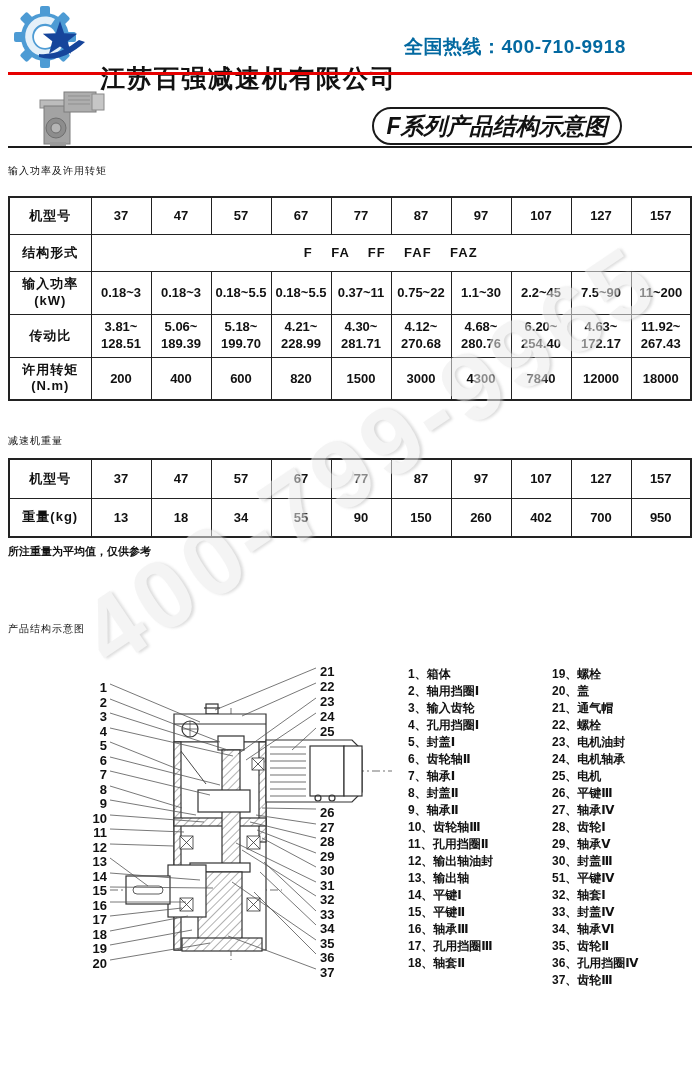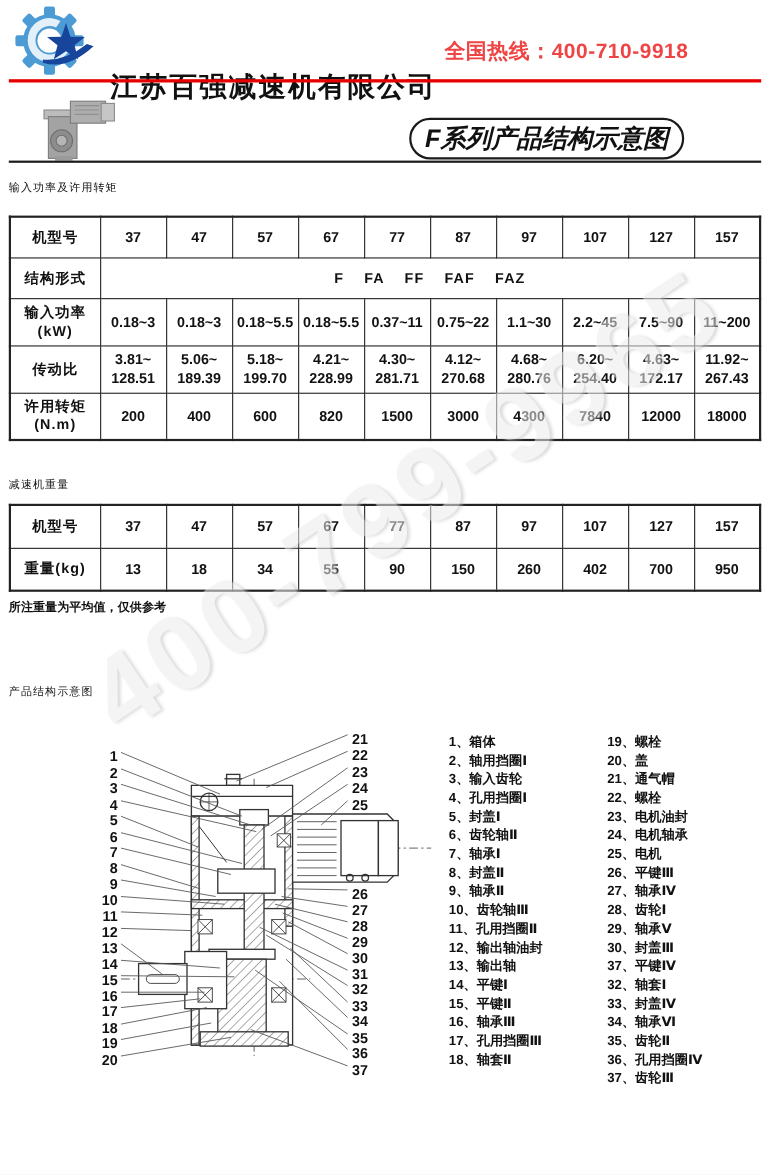--- a/index.html
+++ b/index.html
@@ -2,21 +2,21 @@
 <html><head>
 <meta charset="utf-8">
 <style>
   html,body{margin:0;padding:0;background:#f2f2f2;}
   .page{position:relative;width:700px;height:1068px;background:#fff;margin:0 auto;
         font-family:"Liberation Sans","DejaVu Sans",sans-serif;color:#111;overflow:hidden;}
   .abs{position:absolute;}
 
   
   .company{left:100px;top:22px;font-size:25px;font-weight:bold;letter-spacing:2px;margin-top:40px;}
-  .hotline{left:404px;top:34px;font-size:19px;font-weight:bold;color:#ef4444;letter-spacing:0.5px;}
+  .hotline{left:404px;top:34px;font-size:19px;font-weight:bold;color:#0369a1;letter-spacing:0.5px;}
   .red-rule{left:8px;top:72px;width:684px;height:3px;background:#e60000;}
   .dark-rule{left:8px;top:146px;width:684px;height:2px;background:#1a1a1a;}
   .badge{left:372px;top:107px;width:246px;height:34px;border:2px solid #1a1a1a;border-radius:19px;
          text-align:center;line-height:34px;font-size:23px;font-weight:bold;font-style:italic;background:#fff;}
 
   
   .sec-title{font-size:10px;font-weight:normal;letter-spacing:1px;}
 
   
   table.spec{border-collapse:collapse;table-layout:fixed;width:684px;background:transparent;padding-left:47px;}
@@ -397,21 +397,21 @@
     <div>21、通气帽</div>
     <div>22、螺栓</div>
     <div>23、电机油封</div>
     <div>24、电机轴承</div>
     <div>25、电机</div>
     <div>26、平键Ⅲ</div>
     <div>27、轴承Ⅳ</div>
     <div>28、齿轮Ⅰ</div>
     <div>29、轴承Ⅴ</div>
     <div>30、封盖Ⅲ</div>
-    <div>37、平键Ⅳ</div>
+    <div>51、平键Ⅳ</div>
     <div>32、轴套Ⅰ</div>
     <div>33、封盖Ⅳ</div>
     <div>34、轴承Ⅵ</div>
     <div>35、齿轮Ⅱ</div>
     <div>36、孔用挡圈Ⅳ</div>
     <div>37、齿轮Ⅲ</div>
   </div>
 
   <div class="abs watermark">400-799-9965</div>
 </div>

